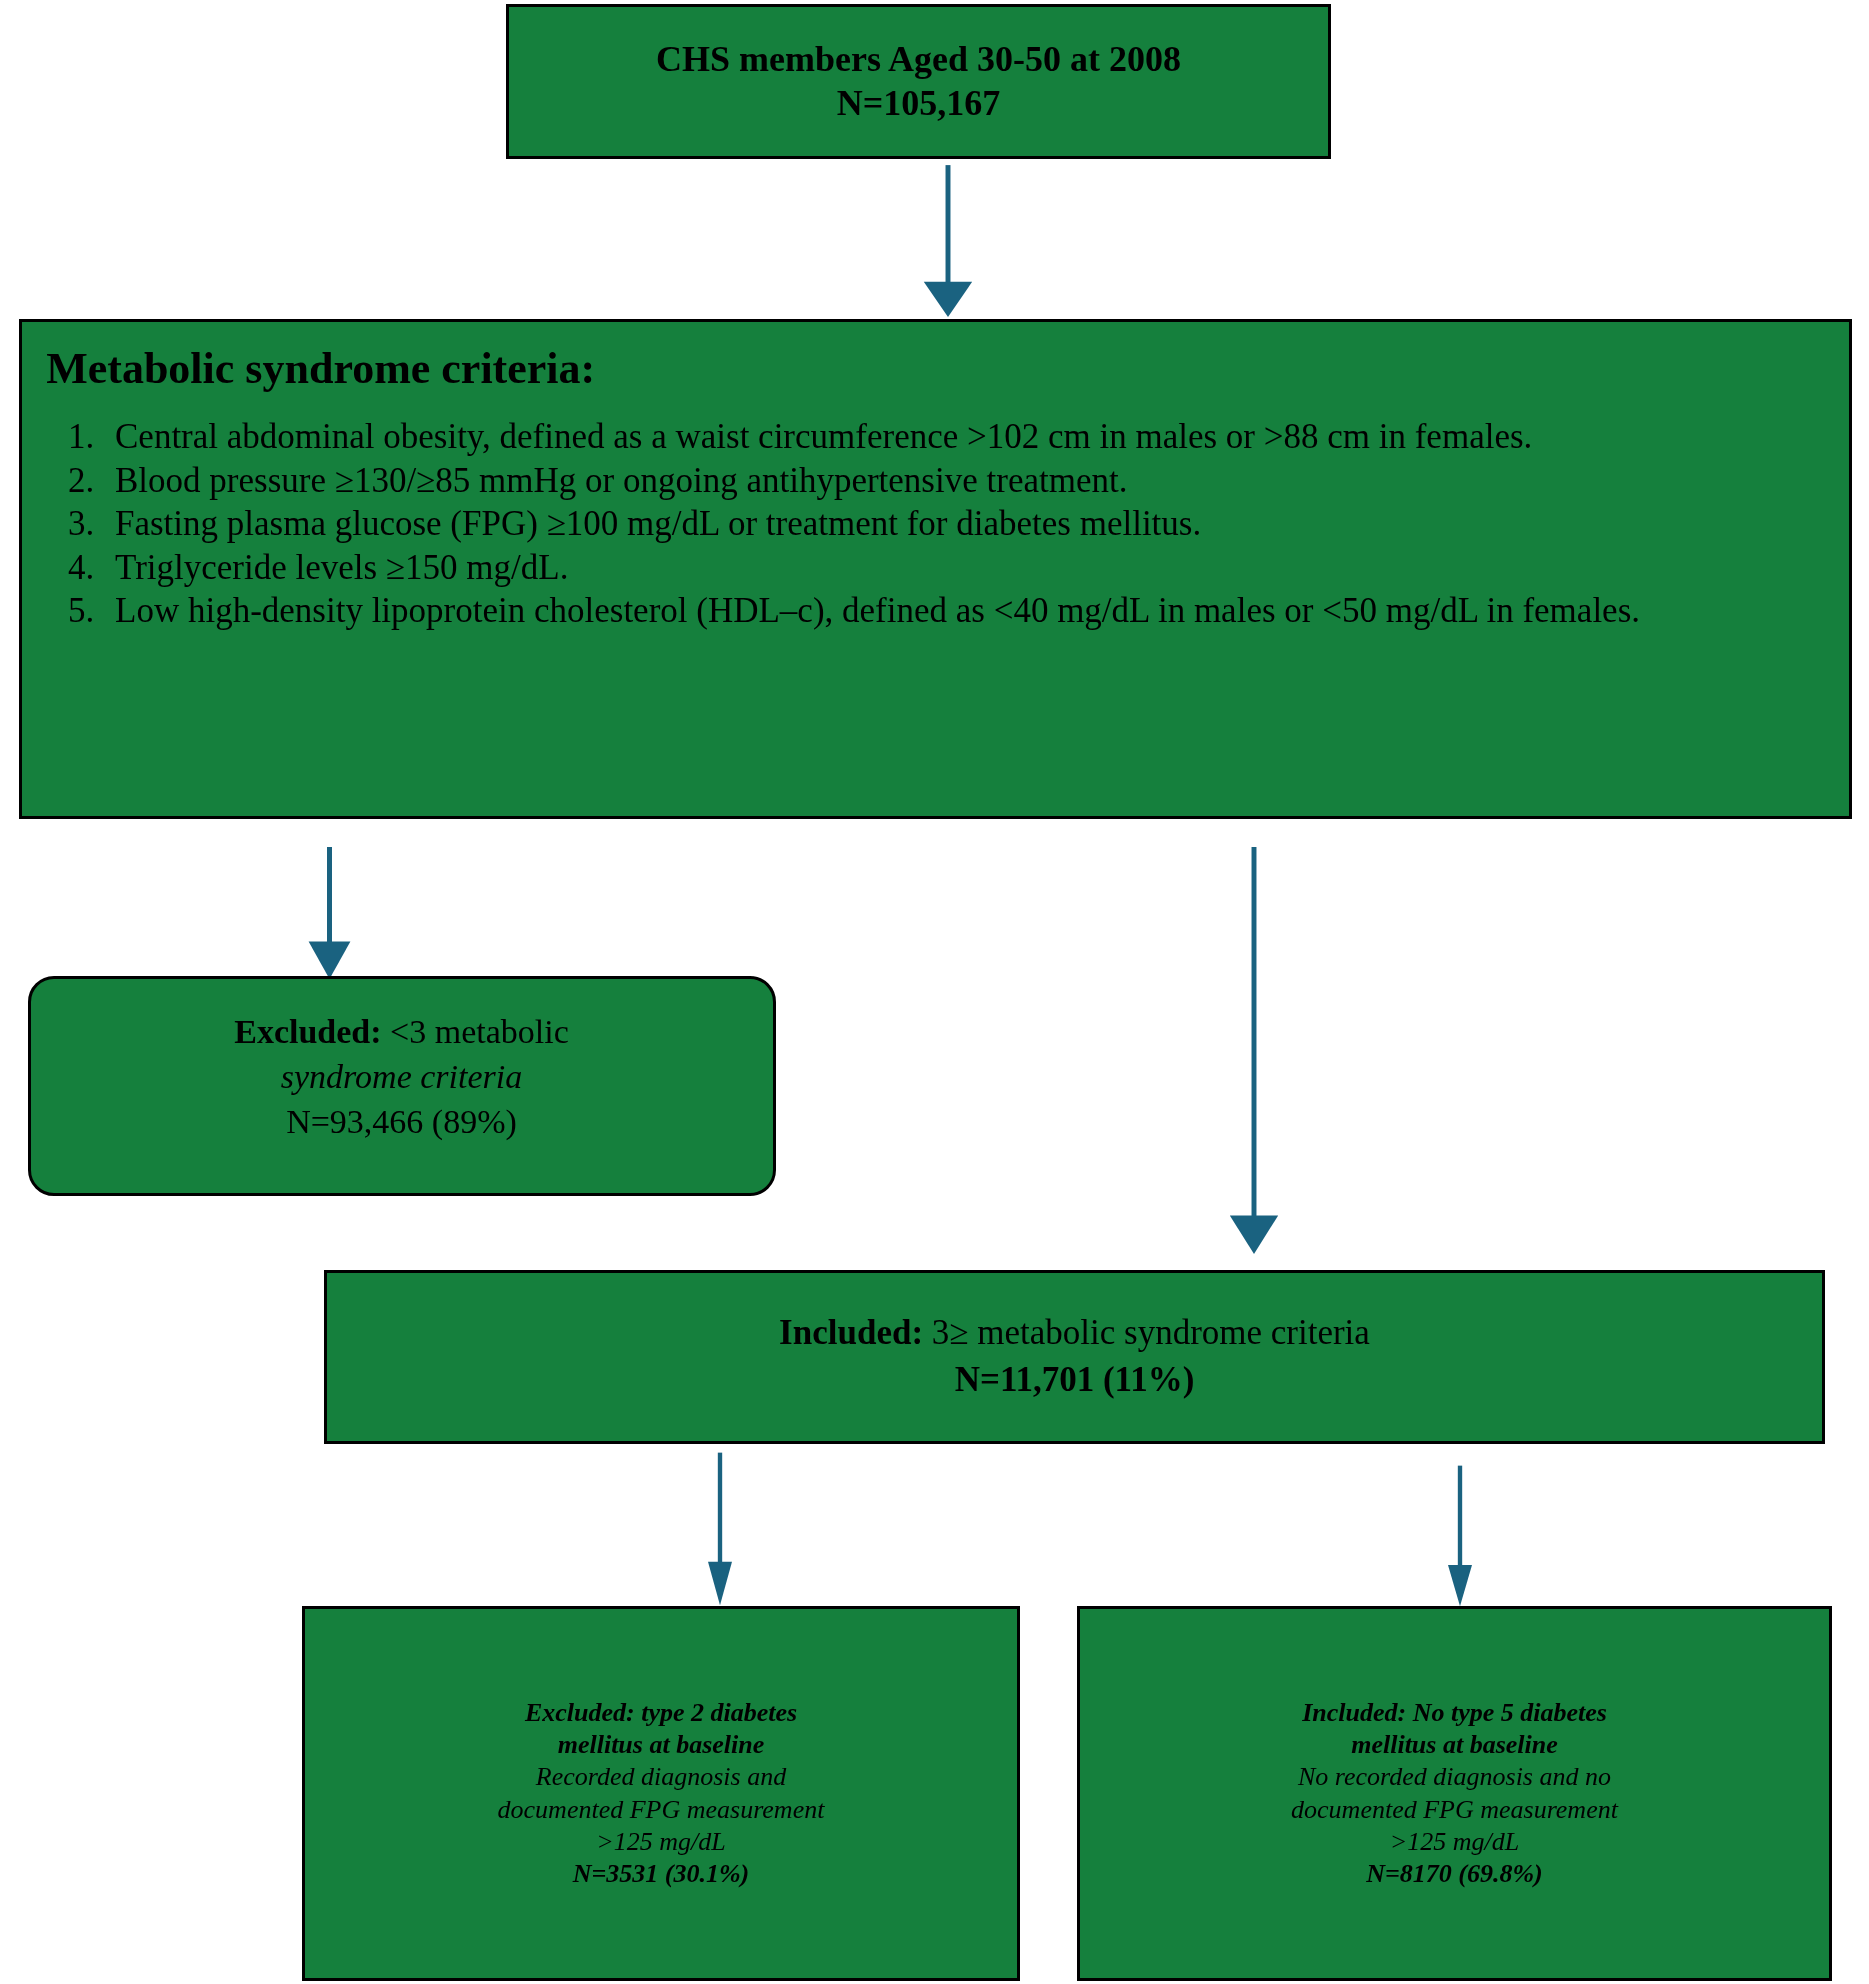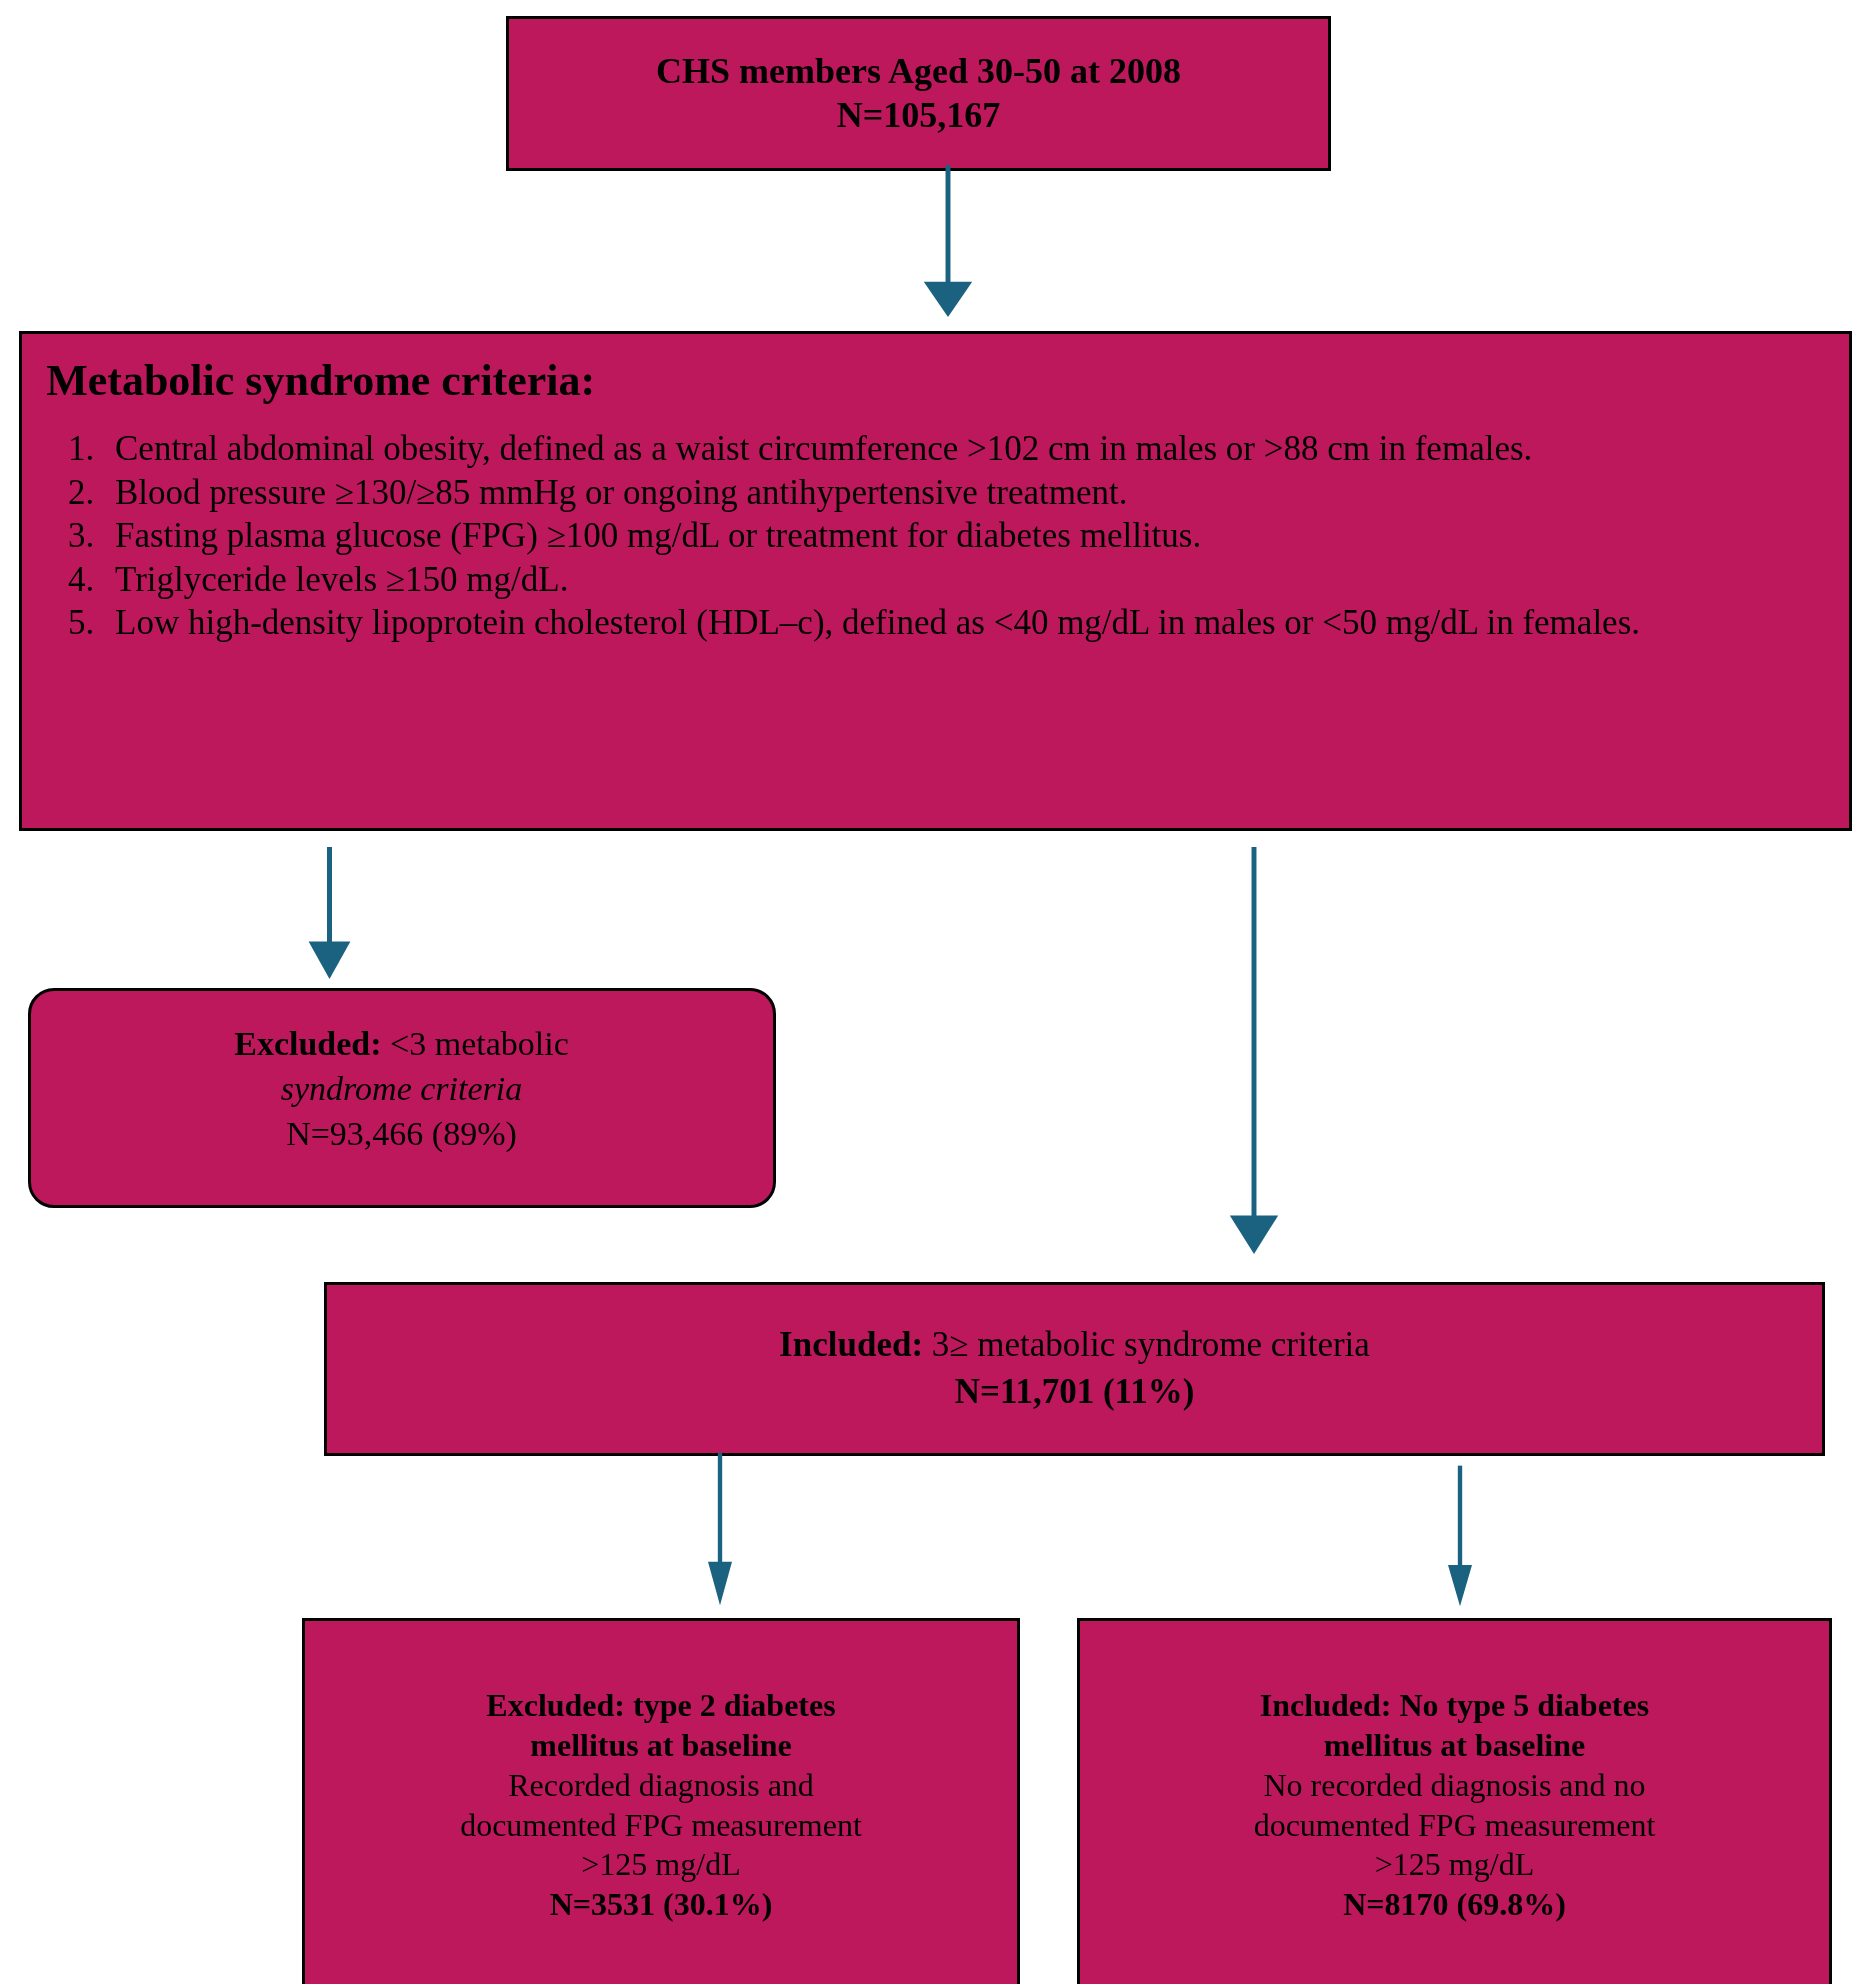--- a/index.html
+++ b/index.html
@@ -10,22 +10,21 @@
     color:#000000;
     position:relative;
     overflow:hidden;
   }
   .stage{position:relative;width:1870px;height:1985px;}
 
   .box{
     position:absolute;
     box-sizing:border-box;
     border:3.3px solid #000;
-    background:#be185d;
-    margin-top:12px;
+    background:#15803d;
   }
   .box-center{
     display:flex;
     flex-direction:column;
     align-items:center;
     justify-content:center;
     text-align:center;
   }
 
   
@@ -90,21 +89,21 @@
   #excluded-dm-box{
     left:302px;top:1606px;width:718px;height:375px;
     padding:12px 14.3px;
   }
   
   #included-dm-box{
     left:1077px;top:1606px;width:755px;height:375px;
     padding:12px 14.3px;
   }
   .bottom-line{
-    font-size:32px;line-height:1.24;text-align:right;white-space:nowrap;
+    font-size:26px;line-height:1.24;text-align:right;white-space:nowrap;font-style:italic;
   }
   .bottom-line.bold{font-weight:bold;}
 
   
   .arrow{position:absolute;}
   .arrow svg{display:block;}
 </style>
 </head>
 <body>
 

